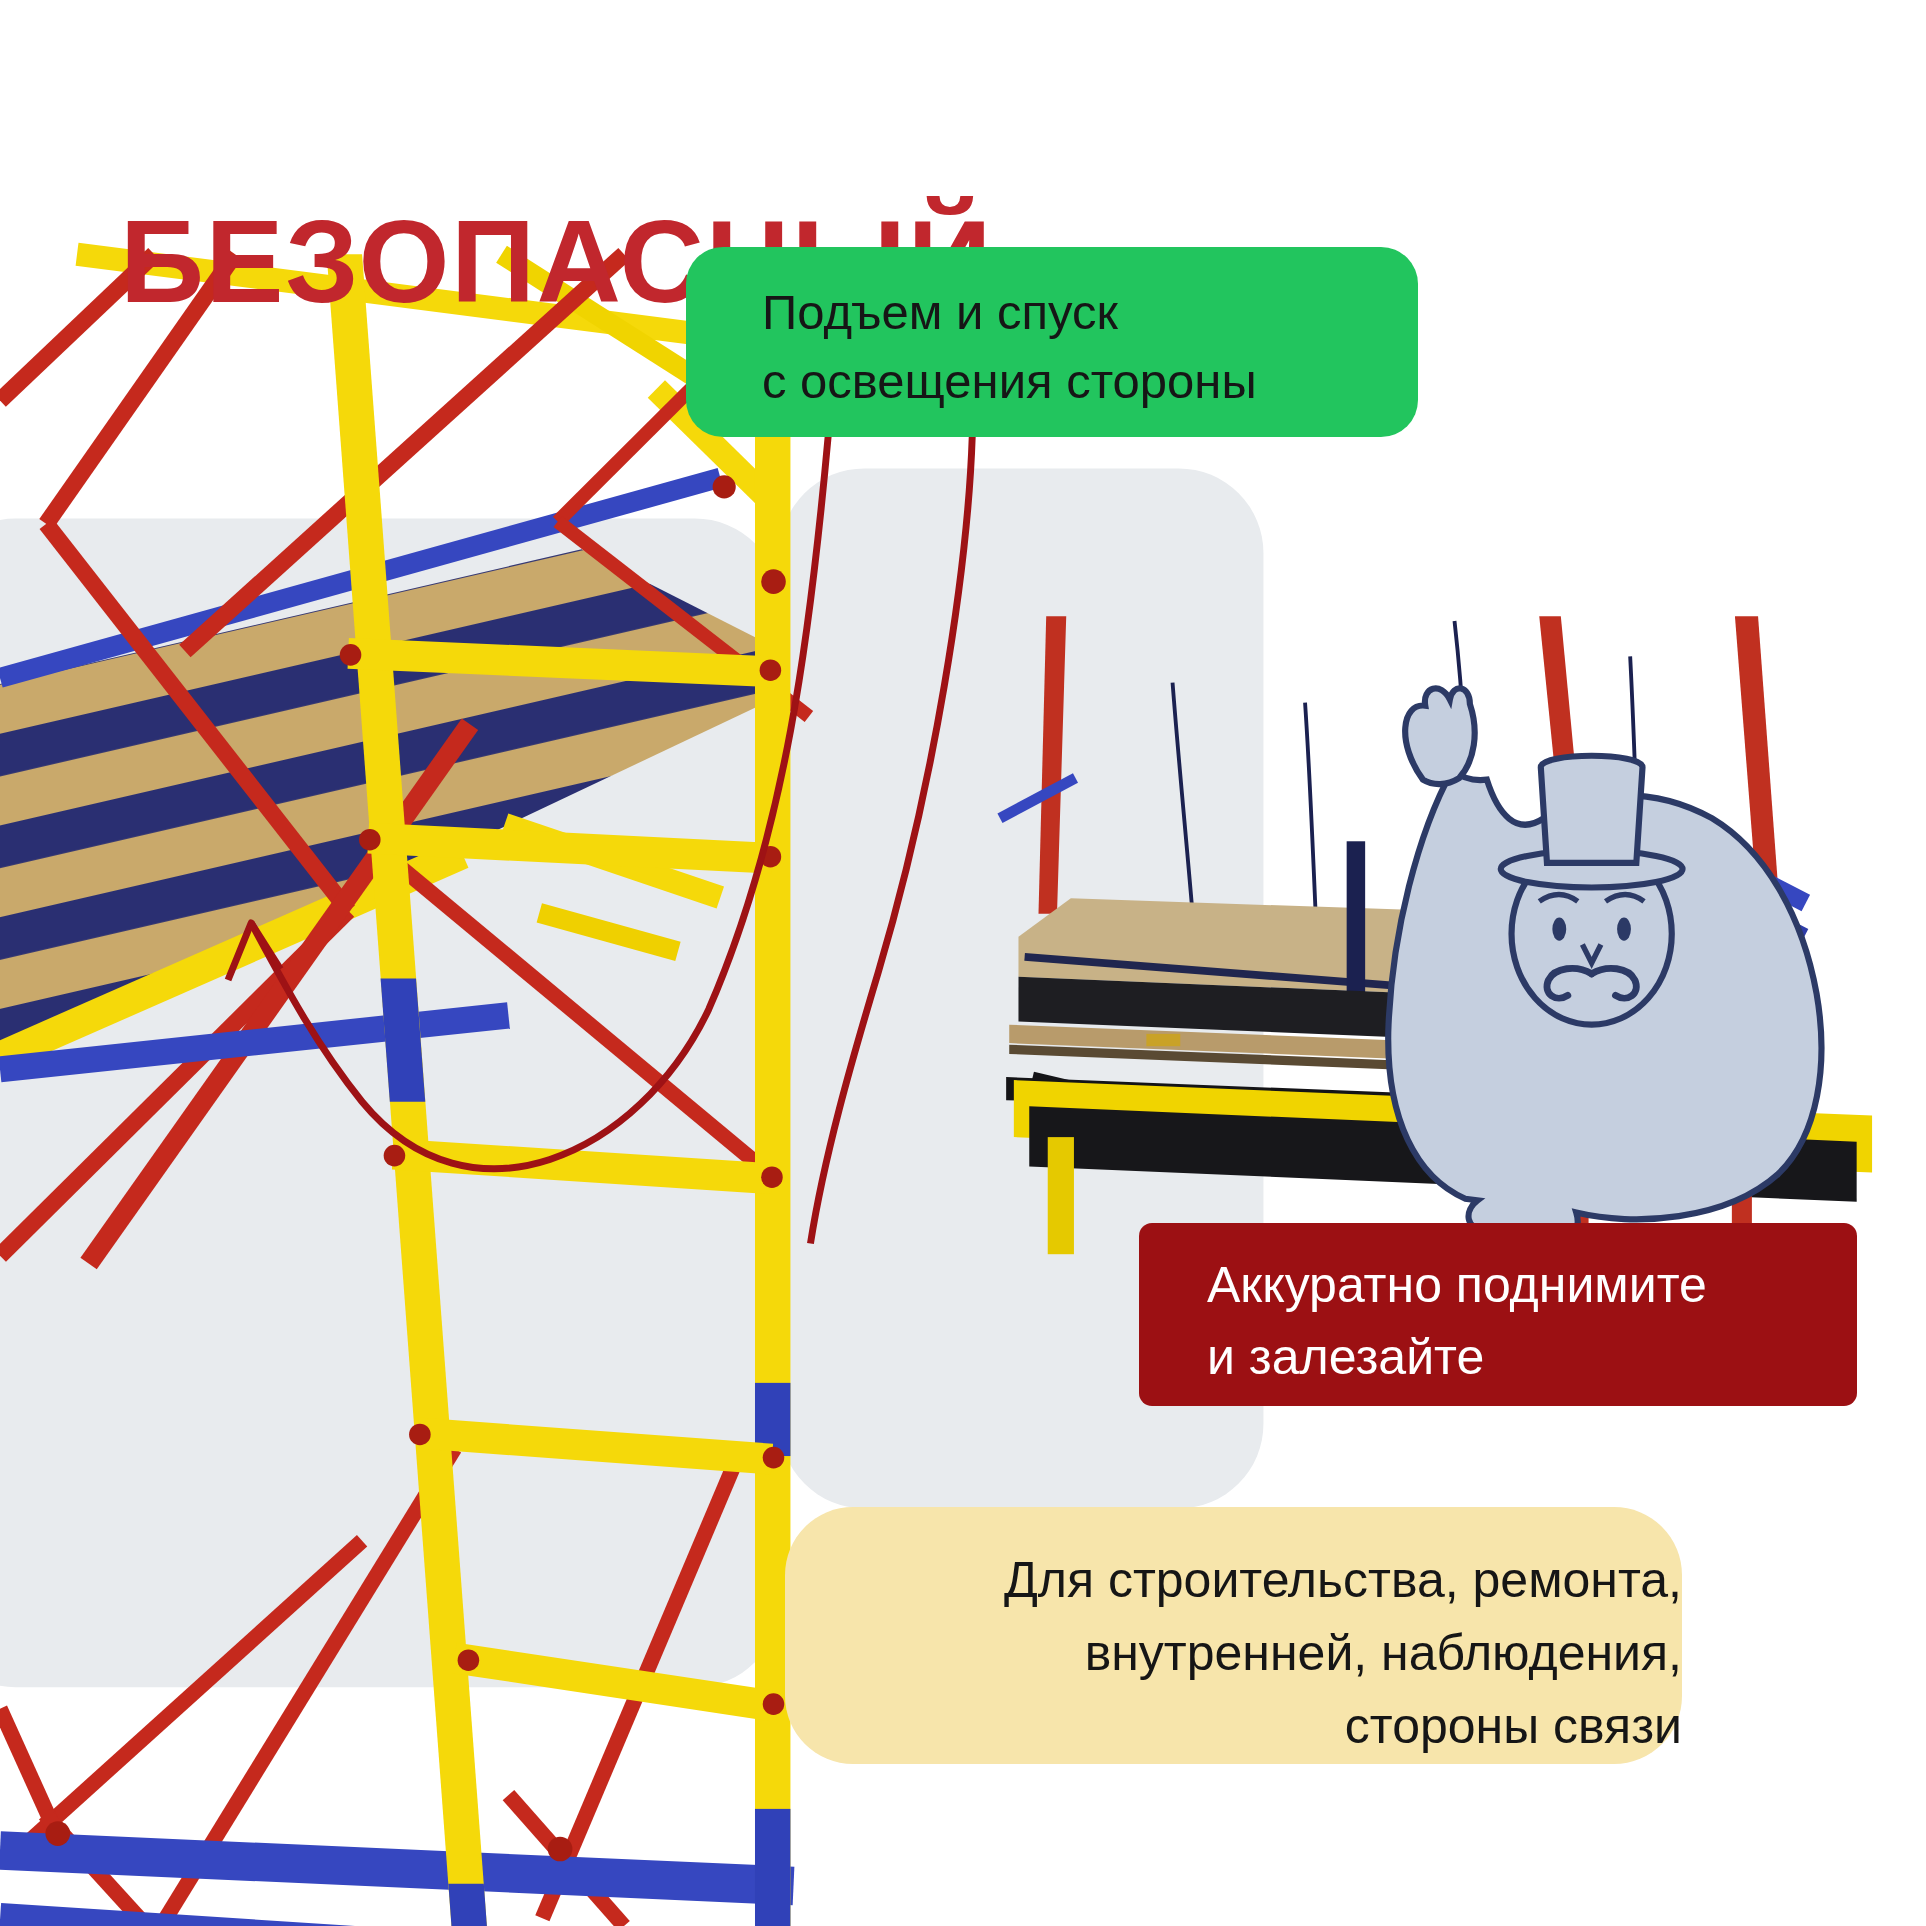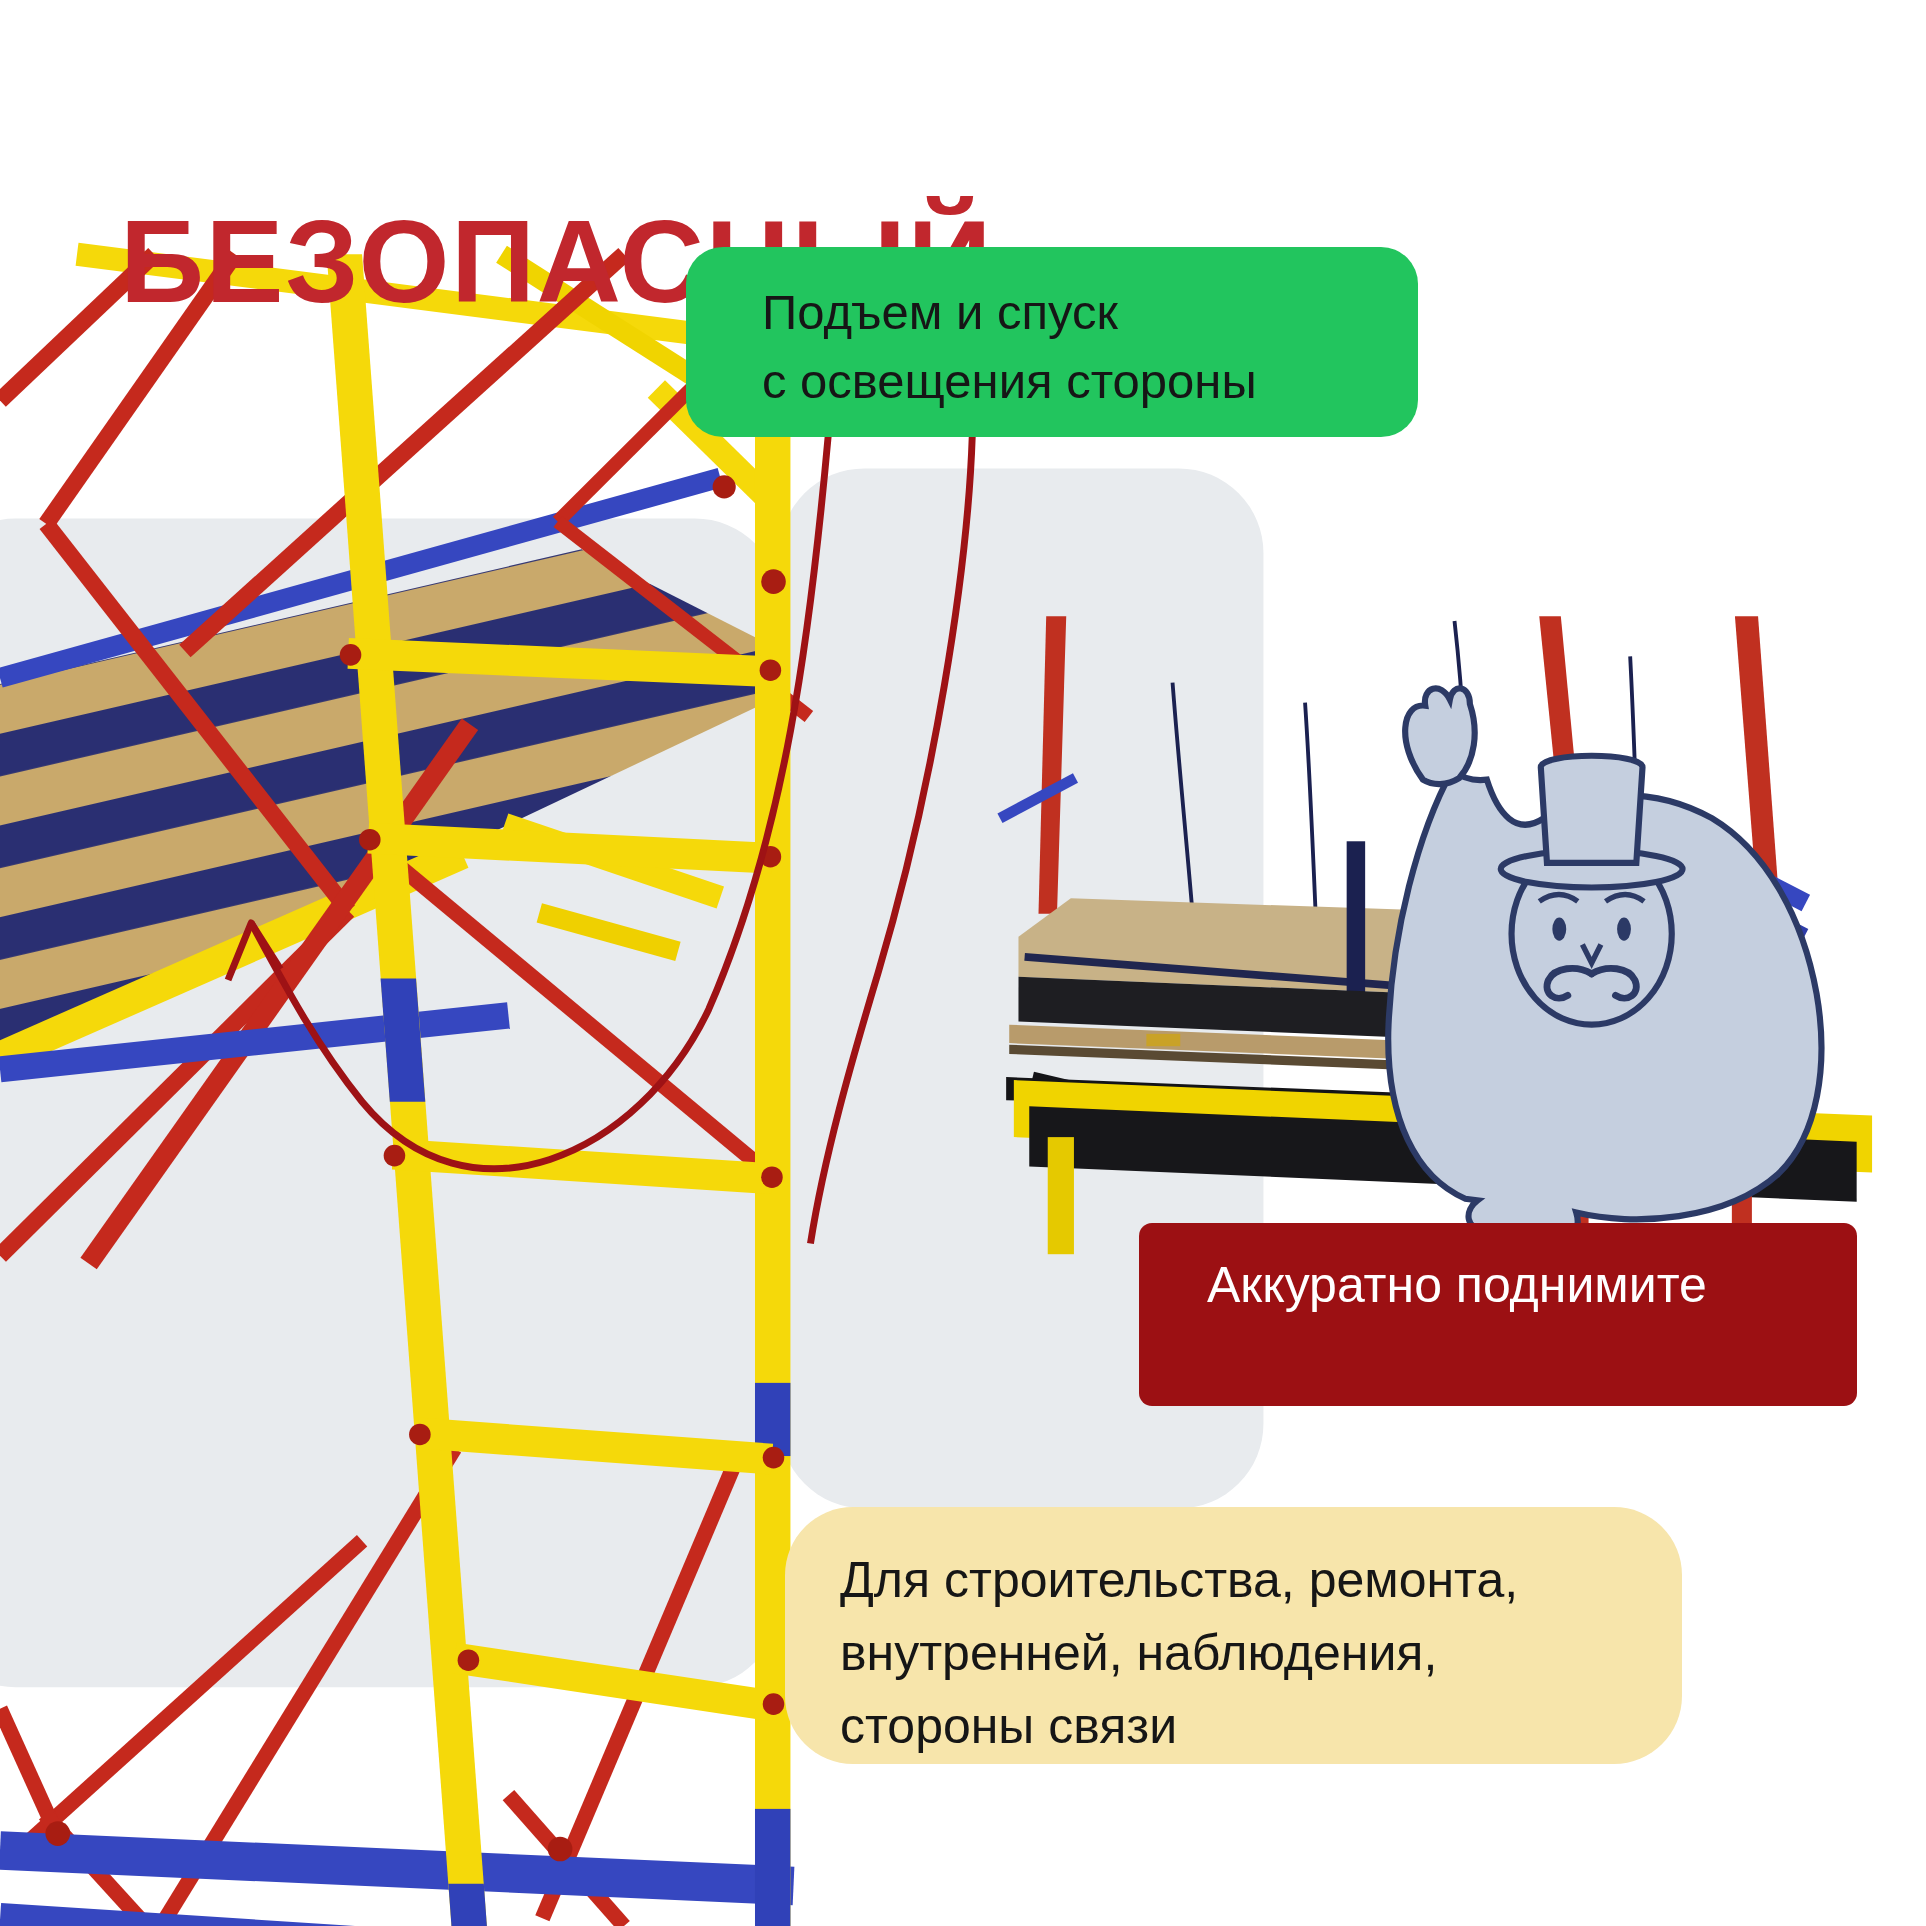--- a/index.html
+++ b/index.html
@@ -7,21 +7,21 @@
           font-family:"Liberation Sans", sans-serif;}
   #art{position:absolute;left:0;top:0;z-index:0;}
   .overlay{position:absolute;z-index:2;box-sizing:border-box;}
   #page-title{left:120px;top:116px;font-size:117px;font-weight:bold;color:#C1272D;letter-spacing:1.5px;white-space:nowrap;}
   .callout{border-radius:37px;}
   #box-inner-access{left:686px;top:247px;width:732px;height:190px;background:#22c55e;
                     padding:31px 0 0 76px;font-size:49px;line-height:69px;color:#161616;}
   #box-climb{left:1139px;top:1223px;width:718px;height:183px;background:#9C1013;border-radius:13px;
              padding:26px 0 0 68px;font-size:50px;line-height:72px;color:#FFFFFF;}
   #box-use{left:785px;top:1507px;width:897px;height:257px;background:#F7E5AB;border-radius:68px;
-           padding:37px 0 0 55px;font-size:50px;line-height:73px;color:#161616;}
+           padding:37px 0 0 55px;font-size:50px;line-height:73px;color:#161616;text-align:right;}
   .line{white-space:nowrap;}
 </style>
 </head>
 <body>
 
 <div id="canvas">
 
   <svg id="art" width="1926" height="1926" viewBox="0 0 2500 2500">
     <defs>
       <pattern id="deckStripes" width="120" height="116" patternUnits="userSpaceOnUse" patternTransform="rotate(-13)">
@@ -196,20 +196,21 @@
 
   <h1 id="page-title" class="overlay">БЕЗОПАСНЫЙ</h1>
 
   <div id="box-inner-access" class="overlay callout">
     <div class="line">Подъем и спуск</div>
     <div class="line">с освещения стороны</div>
   </div>
 
   <div id="box-climb" class="overlay callout">
     <div class="line">Аккуратно поднимите</div>
+    <div class="line">и залезайте</div>
   </div>
 
   <div id="box-use" class="overlay callout">
     <div class="line">Для строительства, ремонта,</div>
     <div class="line">внутренней, наблюдения,</div>
     <div class="line">стороны связи</div>
   </div>
 </div>
 
 

